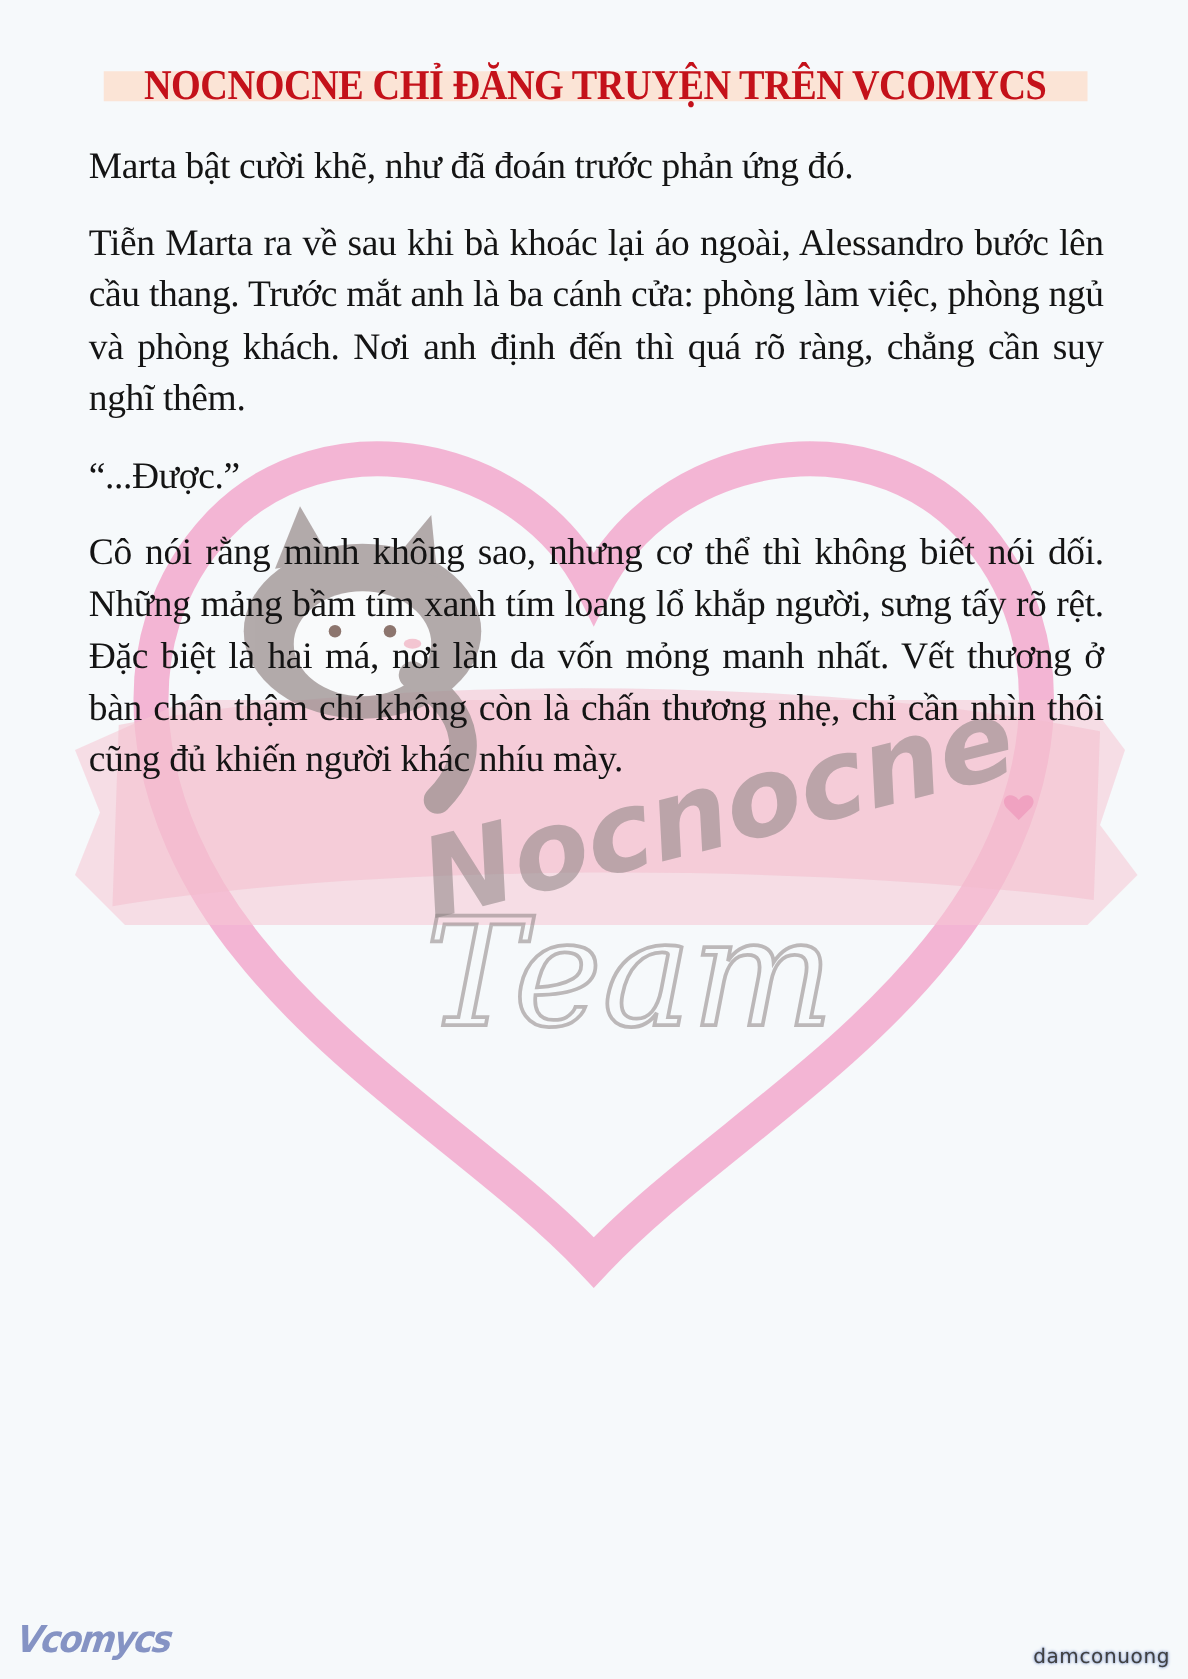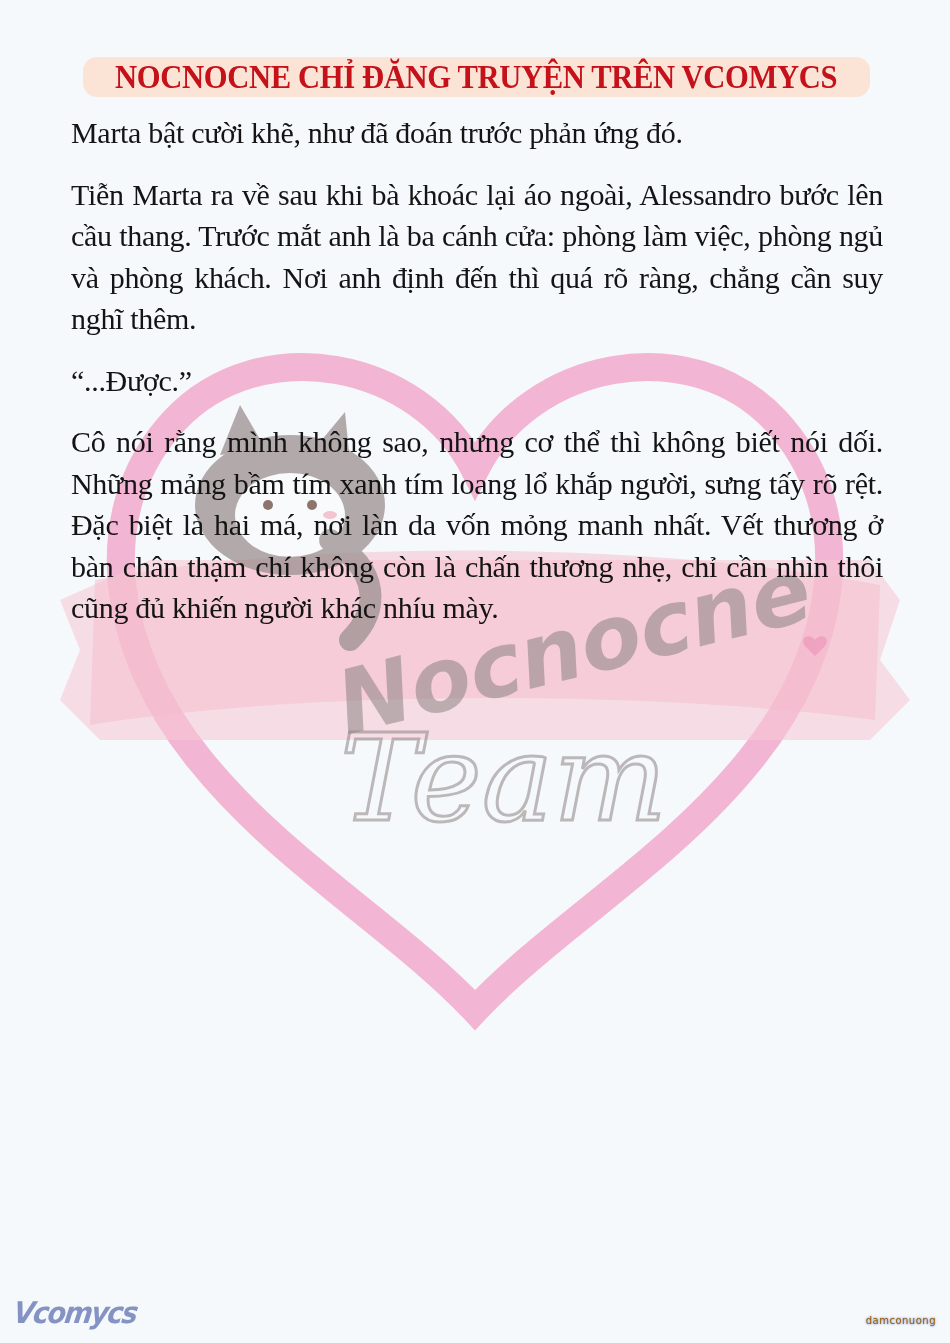--- a/index.html
+++ b/index.html
@@ -25,26 +25,25 @@
     }
     .page {
       position: relative;
       z-index: 1;
     }
     .banner {
       position: absolute;
       left: 83px;
       top: 57px;
       width: 787px;
-      height: 40px;
+      height: 24px;
       background: #fbe4d6;
       display: flex;
       align-items: center;
       justify-content: center;
-      border-radius: 14px;
     }
     .banner-text {
       font-family: "Liberation Serif", "DejaVu Serif", serif;
       font-weight: bold;
       font-size: 34px;
       color: #c4111a;
       letter-spacing: -0.4px;
       transform: scaleX(0.9);
       white-space: nowrap;
     }
@@ -75,22 +74,22 @@
       color: #8593c4;
       letter-spacing: -1.5px;
       transform: skewX(-8deg) scaleY(1.1);
       z-index: 2;
     }
     .footer-credit {
       position: absolute;
       right: 14px;
       top: 1315px;
       font-family: "DejaVu Sans", sans-serif;
-      font-size: 10px;
-      color: #a16207;
+      font-size: 16px;
+      color: #404040;
       letter-spacing: 0.5px;
       text-shadow: 0 0 3px #9fb0d6, 0 0 2px #9fb0d6, 0 0 1px #8fa2cc;
       z-index: 2;
     }
   </style>
 </head>
 <body>
 
 <svg class="watermark" viewBox="0 0 950 1343" xmlns="http://www.w3.org/2000/svg">
 

